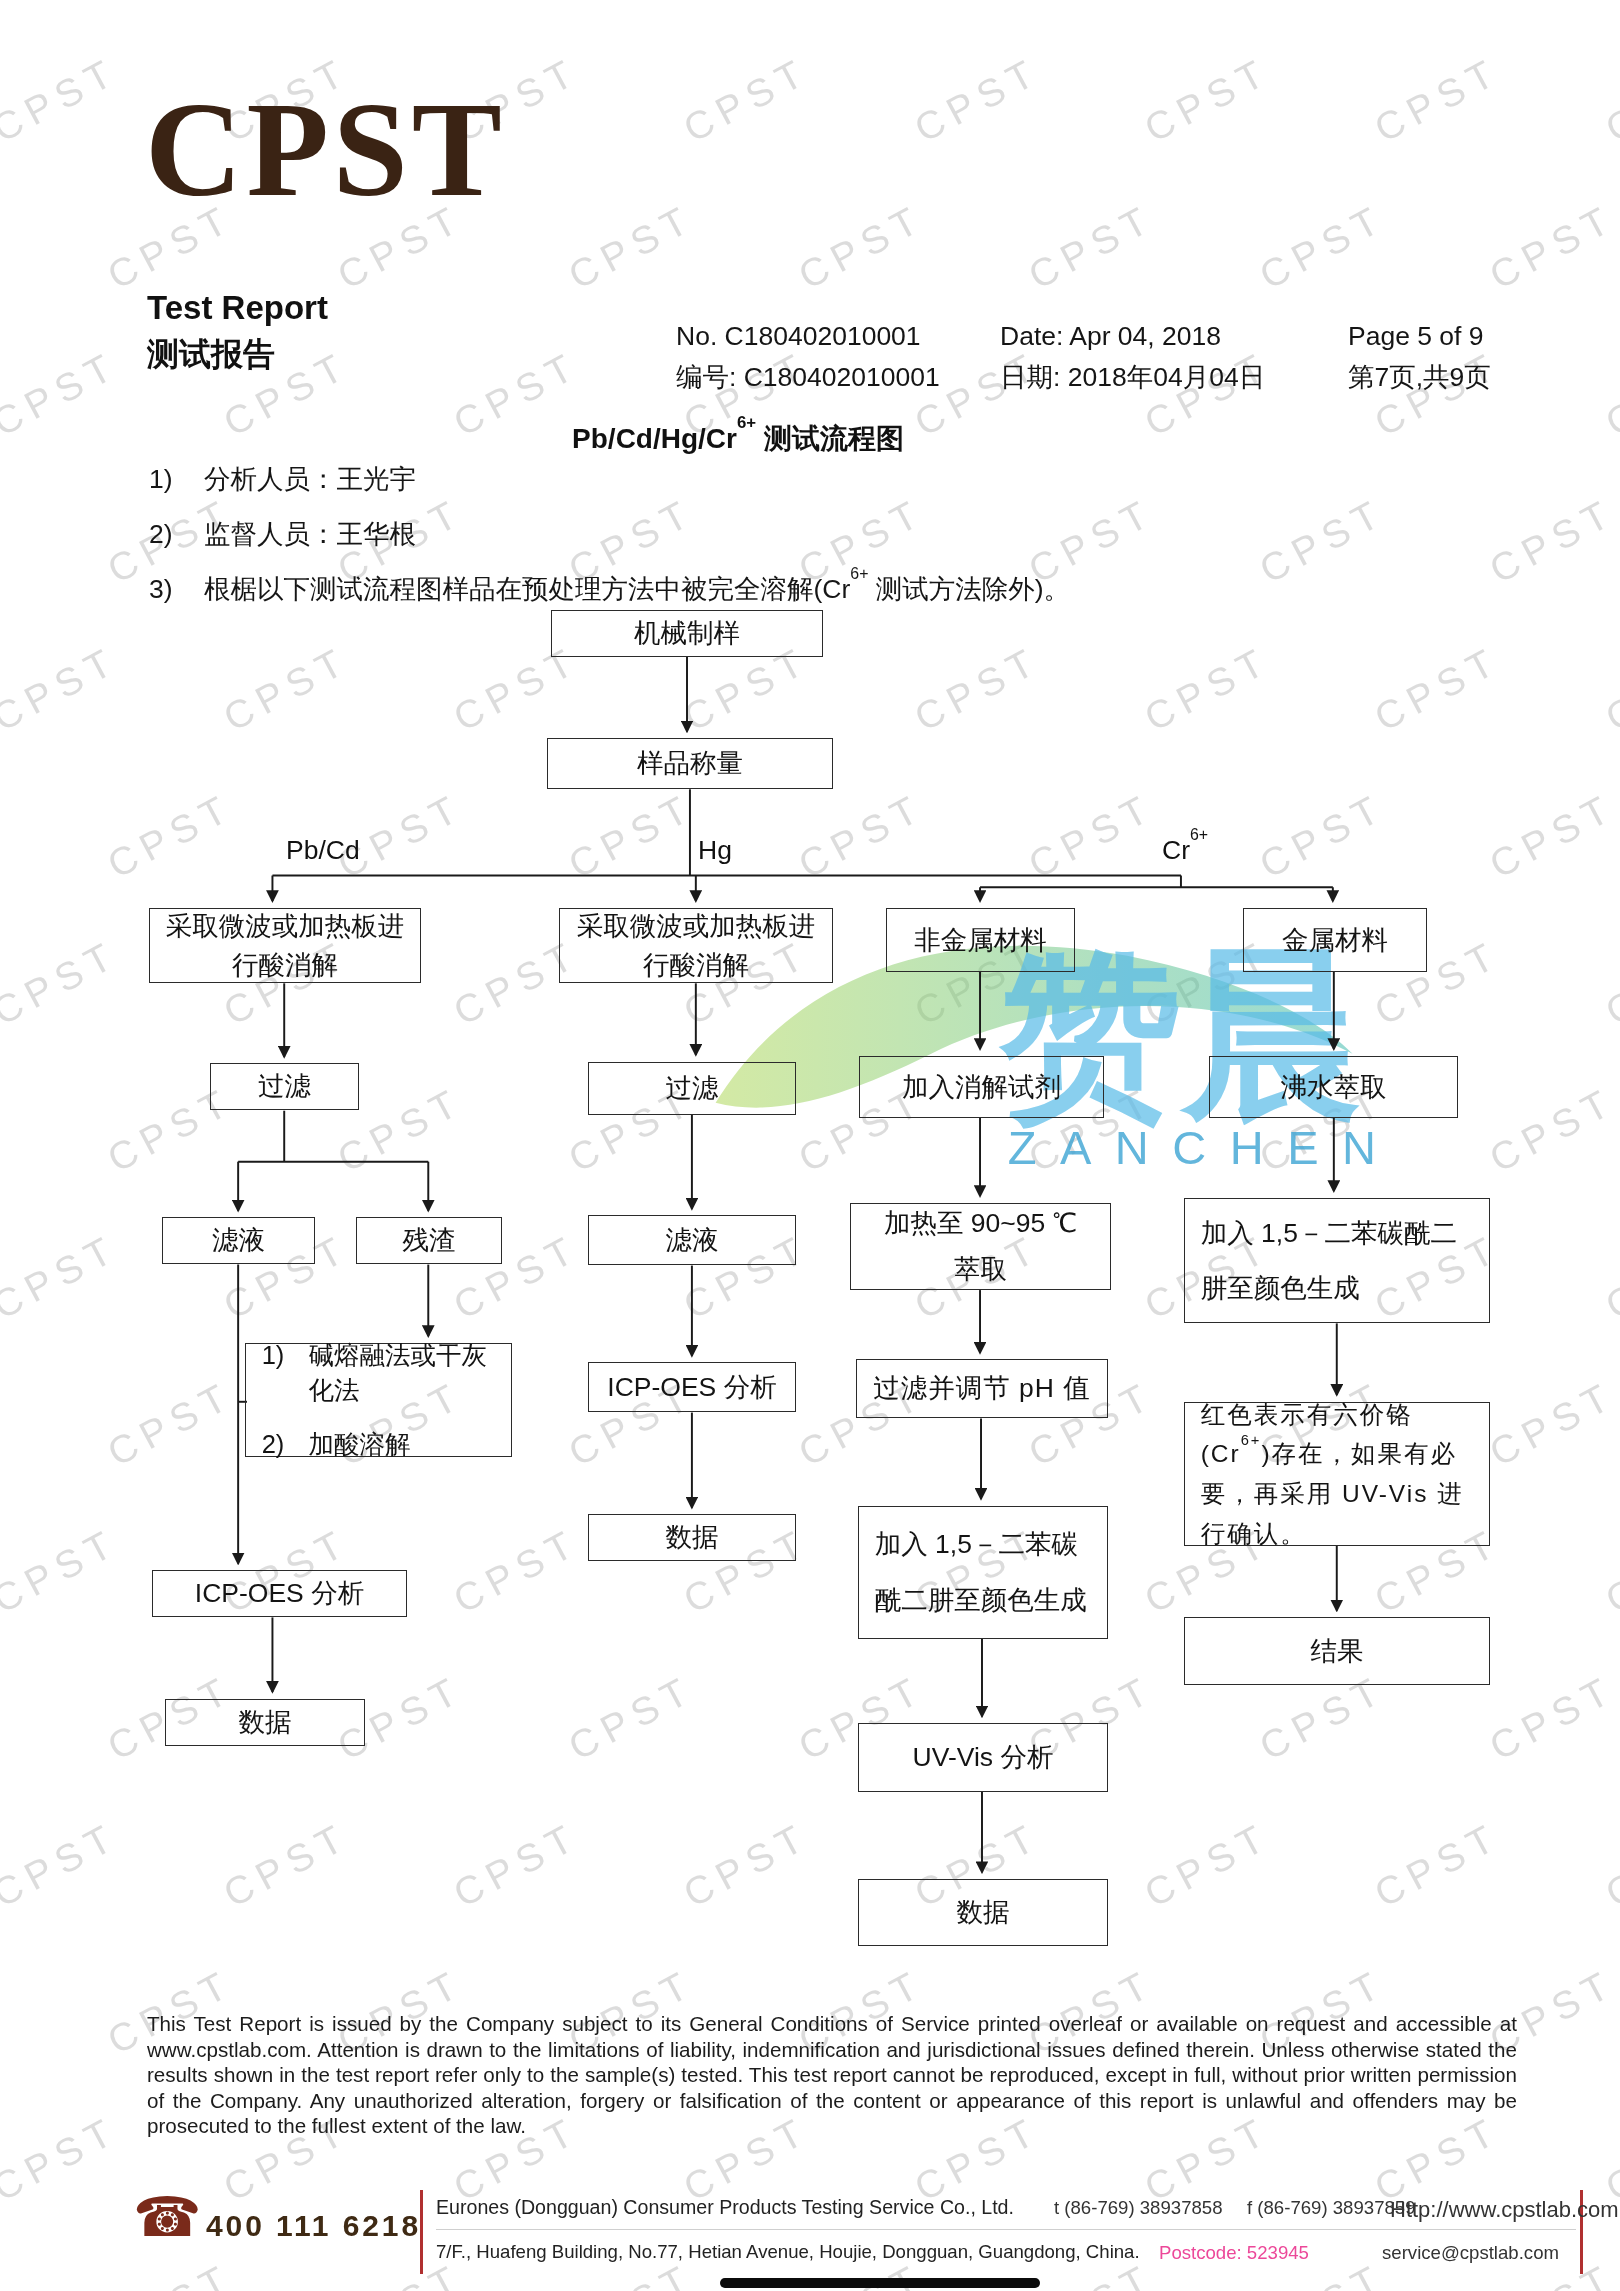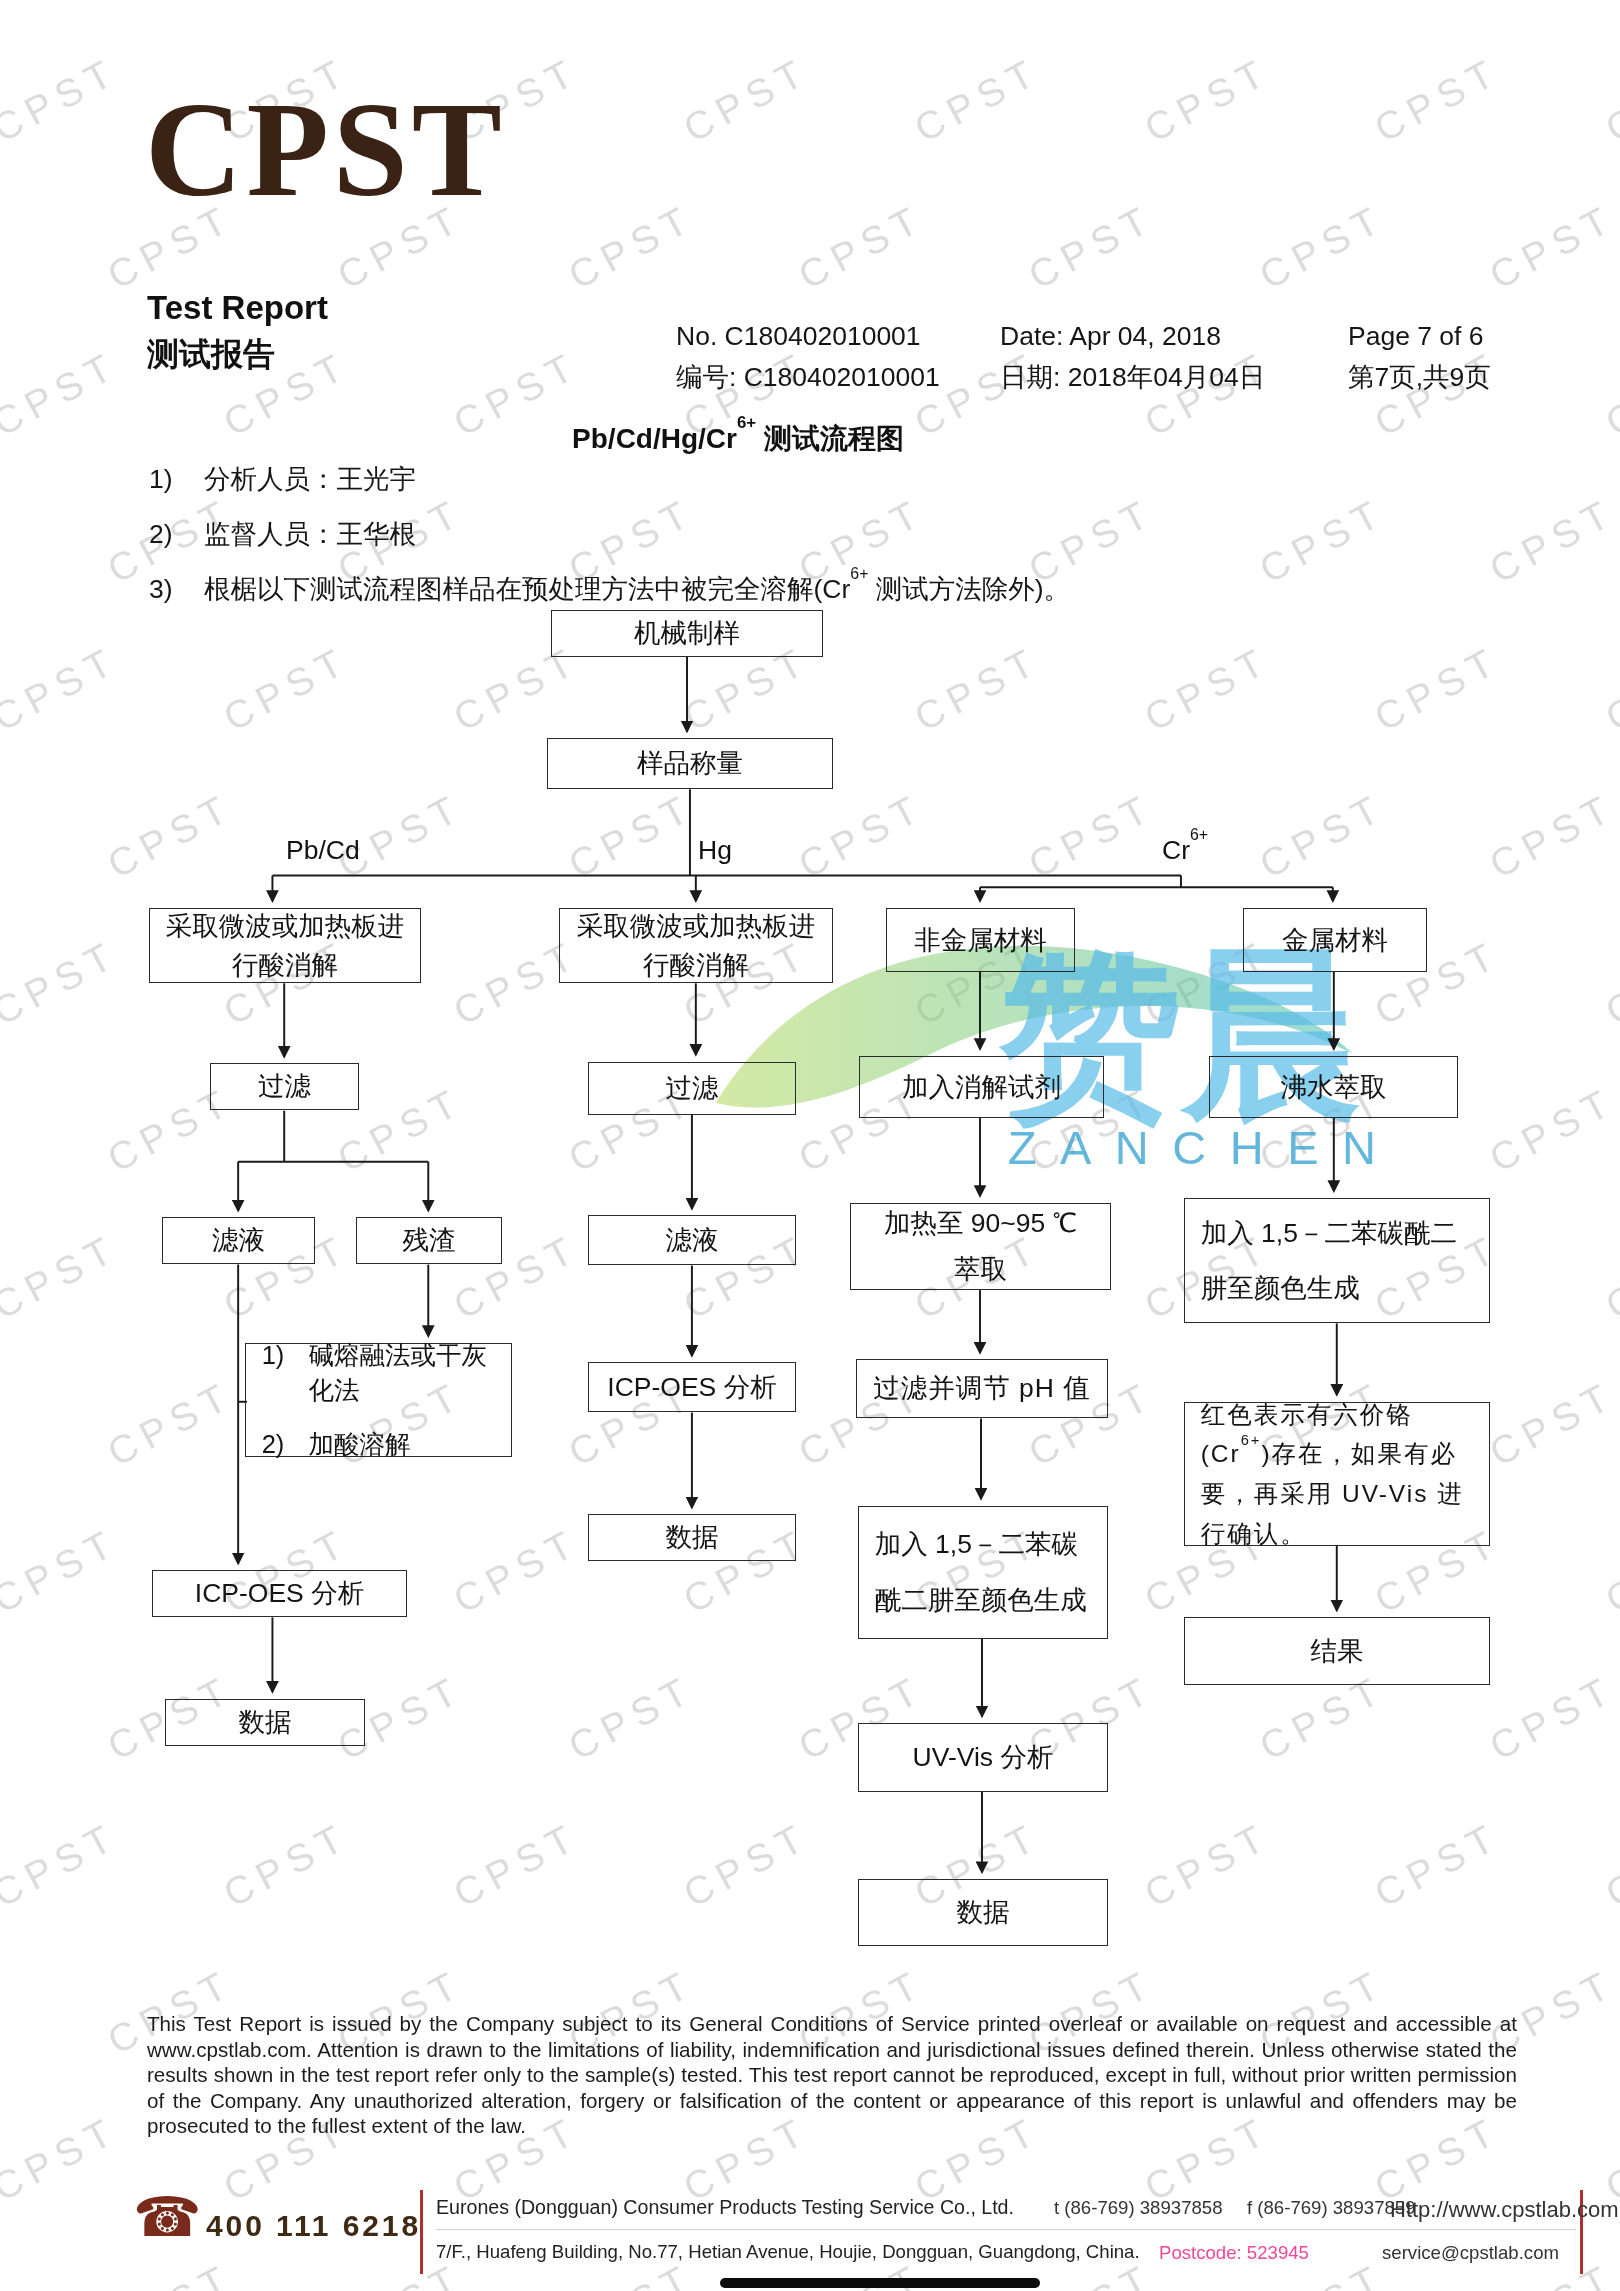--- a/index.html
+++ b/index.html
@@ -280,21 +280,21 @@
 
     <div class="hdr-block hdr-no">
       <div>No. C180402010001</div>
       <div>编号: C180402010001</div>
     </div>
     <div class="hdr-block hdr-date">
       <div>Date: Apr 04, 2018</div>
       <div>日期: 2018年04月04日</div>
     </div>
     <div class="hdr-block hdr-page">
-      <div>Page 7 of 6</div>
+      <div>Page 5 of 9</div>
       <div>第7页,共9页</div>
     </div>
 
     <div class="doc-title">
       <span>Pb/Cd/Hg/Cr</span><sup>6+</sup><span> 测试流程图</span>
     </div>
 
     <div class="notes">
       <div class="note">
         <span class="note-num">1)</span>

